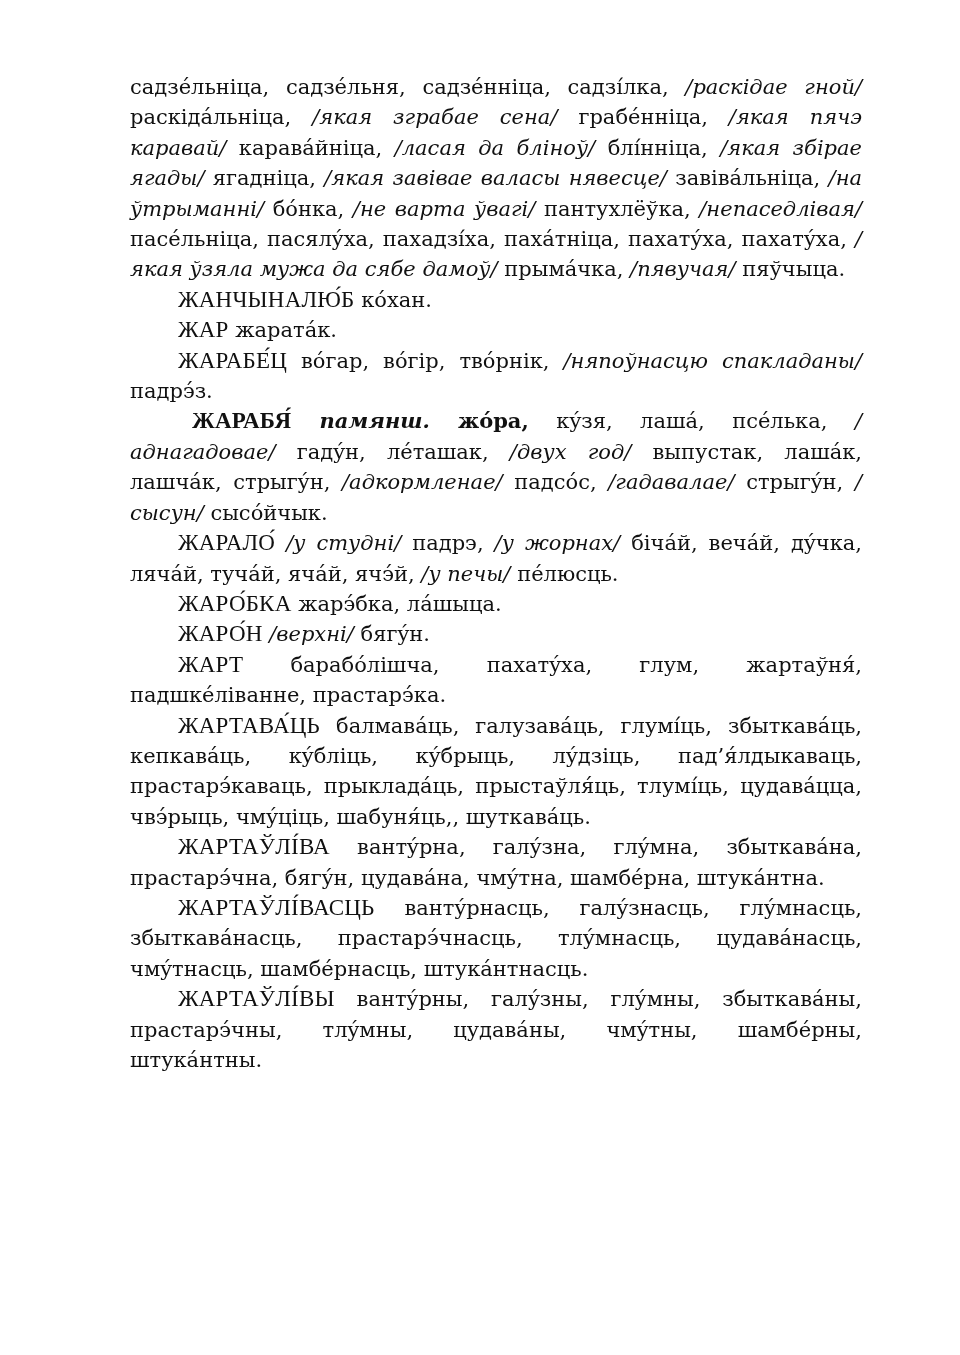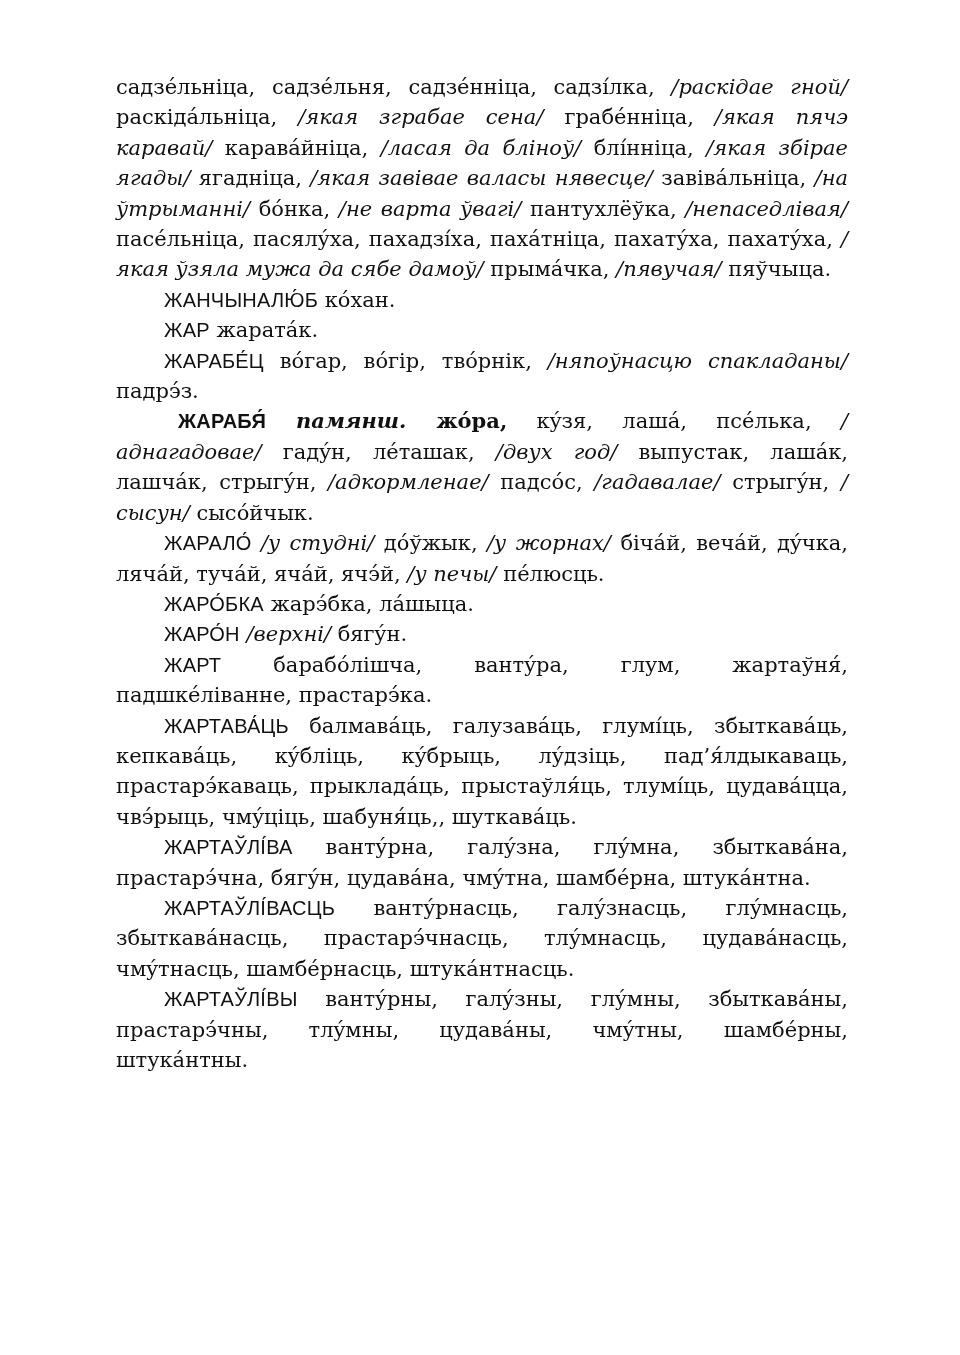--- a/index.html
+++ b/index.html
@@ -1,29 +1,29 @@
 <!DOCTYPE html>
 <html><head>
 <meta charset="utf-8">
 <style>
   html, body { margin: 0; padding: 0; background: #ffffff; }
   body { width: 960px; height: 1355px; position: relative; overflow: hidden; }
   .page {
     position: absolute;
-    left: 116px;
+    left: 130px;
     top: 72px;
     width: 732px;
     font-family: "DejaVu Serif", "Liberation Serif", serif;
     font-size: 21px;
     color: #111111;
     line-height: 30.4px;
   }
   .entry { margin: 0; text-align: justify; text-align-last: left; }
   .entry.indent { text-indent: 48px; }
-  .hw { font-family: Liberation Sans, sans-serif; font-size: 20px; letter-spacing: 0.2px; }
+  .hw { font-family: Liberation Serif, serif; font-size: 23px; letter-spacing: 0.2px; }
   .hw.bold { font-weight: bold; margin-left: 14px; }
   .gl { font-style: italic; }
   .gl.bold { font-weight: bold; }
   .syn { }
   .syn.bold { font-weight: bold; }
 </style>
 </head>
 <body>
 
 <div class="page">
@@ -42,33 +42,33 @@
 
   <p class="entry indent">
     <span class="hw">ЖАРАБЕ́Ц</span><span class="syn"> вóгар, вóгір, твóрнік, </span><span class="gl">/няпоўнасцю спакладаны/</span><span class="syn"> падрэ́з.</span>
   </p>
 
   <p class="entry indent">
     <span class="hw bold">ЖАРАБЯ́</span><span class="gl bold"> памянш.</span><span class="syn bold"> жóра,</span><span class="syn"> кýзя, лашá, псéлька, </span><span class="gl">/аднагадовае/</span><span class="syn"> гадýн, лéташак, </span><span class="gl">/двух год/</span><span class="syn"> выпустак, лашáк, лашчáк, стрыгýн, </span><span class="gl">/адкормленае/</span><span class="syn"> падсóс, </span><span class="gl">/гадавалае/</span><span class="syn"> стрыгýн, </span><span class="gl">/сысун/</span><span class="syn"> сысóйчык.</span>
   </p>
 
   <p class="entry indent">
-    <span class="hw">ЖАРАЛО́</span><span class="syn"> </span><span class="gl">/у студні/</span><span class="syn"> дóўжык, </span><span class="gl">/у жорнах/</span><span class="syn"> бічáй, вечáй, дýчка, лячáй, тучáй, ячáй, ячэ́й, </span><span class="gl">/у печы/</span><span class="syn"> пéлюсць.</span>
+    <span class="hw">ЖАРАЛО́</span><span class="syn"> </span><span class="gl">/у студні/</span><span class="syn"> падрэ, </span><span class="gl">/у жорнах/</span><span class="syn"> бічáй, вечáй, дýчка, лячáй, тучáй, ячáй, ячэ́й, </span><span class="gl">/у печы/</span><span class="syn"> пéлюсць.</span>
   </p>
 
   <p class="entry indent">
     <span class="hw">ЖАРО́БКА</span><span class="syn"> жарэ́бка, лáшыца.</span>
   </p>
 
   <p class="entry indent">
     <span class="hw">ЖАРО́Н</span><span class="syn"> </span><span class="gl">/верхні/</span><span class="syn"> бягýн.</span>
   </p>
 
   <p class="entry indent">
-    <span class="hw">ЖАРТ</span><span class="syn"> барабóлішча, вантýра, глум, жартаўня́, падшкéліванне, прастарэ́ка.</span>
+    <span class="hw">ЖАРТ</span><span class="syn"> барабóлішча, пахатýха, глум, жартаўня́, падшкéліванне, прастарэ́ка.</span>
   </p>
 
   <p class="entry indent">
     <span class="hw">ЖАРТАВА́ЦЬ</span><span class="syn"> балмавáць, галузавáць, глумíць, збыткавáць, кепкавáць, кýбліць, кýбрыць, лýдзіць, пад’я́лдыкаваць, прастарэ́каваць, прыкладáць, прыстаўля́ць, тлумíць, цудавáцца, чвэ́рыць, чмýціць, шабуня́ць,, шуткавáць.</span>
   </p>
 
   <p class="entry indent">
     <span class="hw">ЖАРТАЎЛІ́ВА</span><span class="syn"> вантýрна, галýзна, глýмна, збыткавáна, прастарэ́чна, бягýн, цудавáна, чмýтна, шамбéрна, штукáнтна.</span>
   </p>
 

